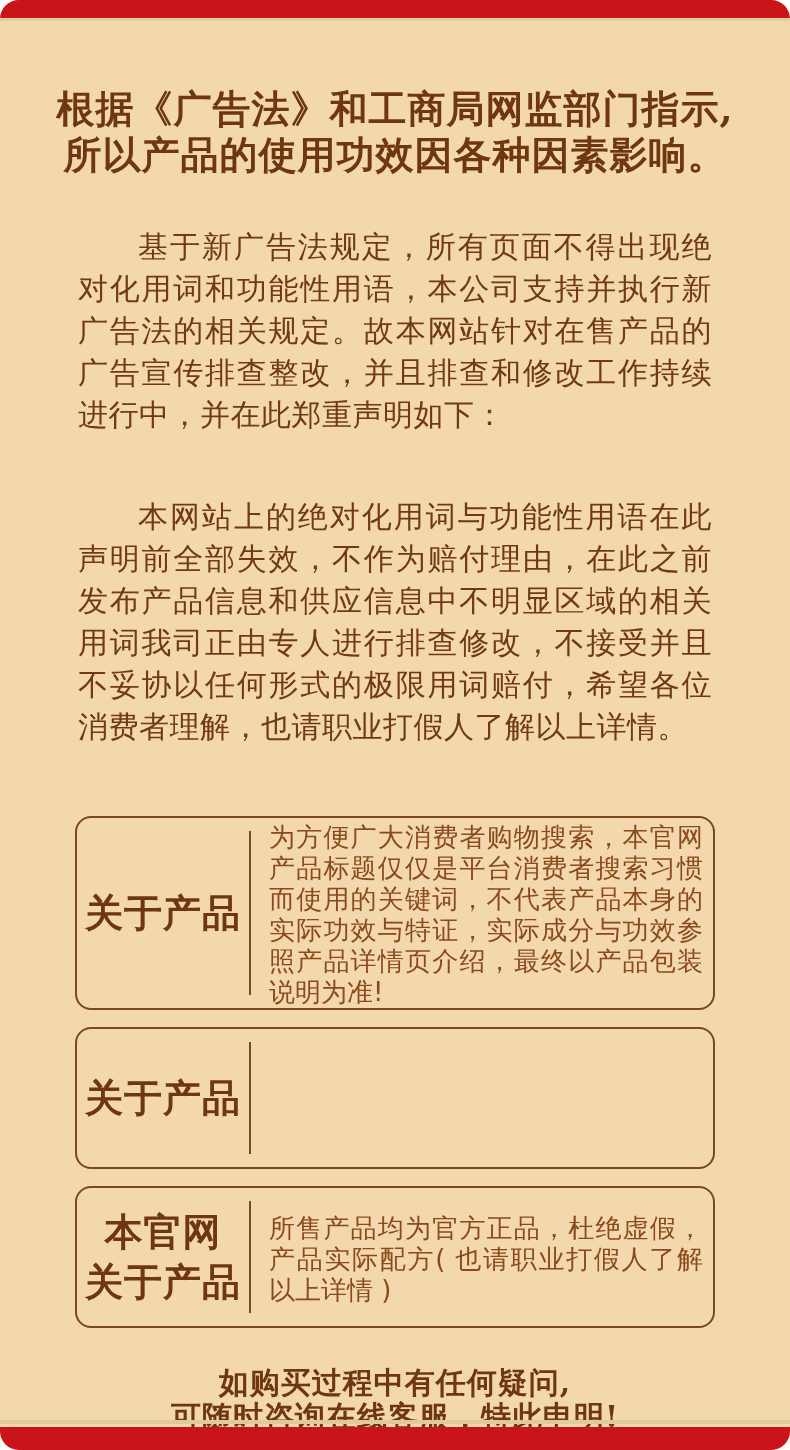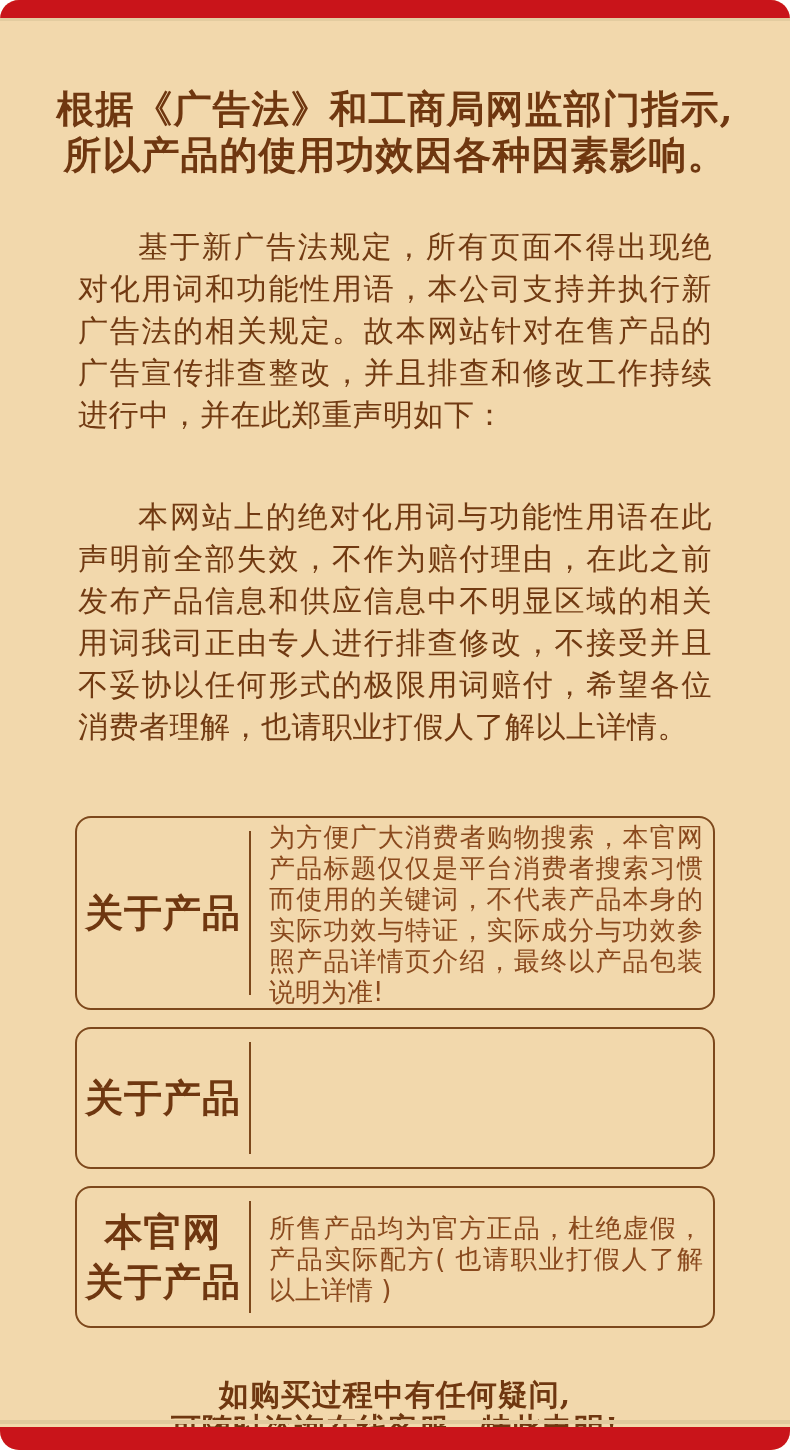--- a/index.html
+++ b/index.html
@@ -94,21 +94,21 @@
     box-sizing: border-box;
   }
   .box-text {
     font-family: "DejaVu Sans", "Liberation Sans", sans-serif;
     font-size: 26px;
     line-height: 31px;
     color: #8a4a1e;
     text-align: justify;
   }
   .footer {
-    margin-top: 50px;
+    margin-top: 38px;
     text-align: center;
     font-size: 30px;
     font-weight: bold;
     line-height: 34px;
     color: #6f3710;
     letter-spacing: 1px;
   }
 </style>
 </head>
 <body>

